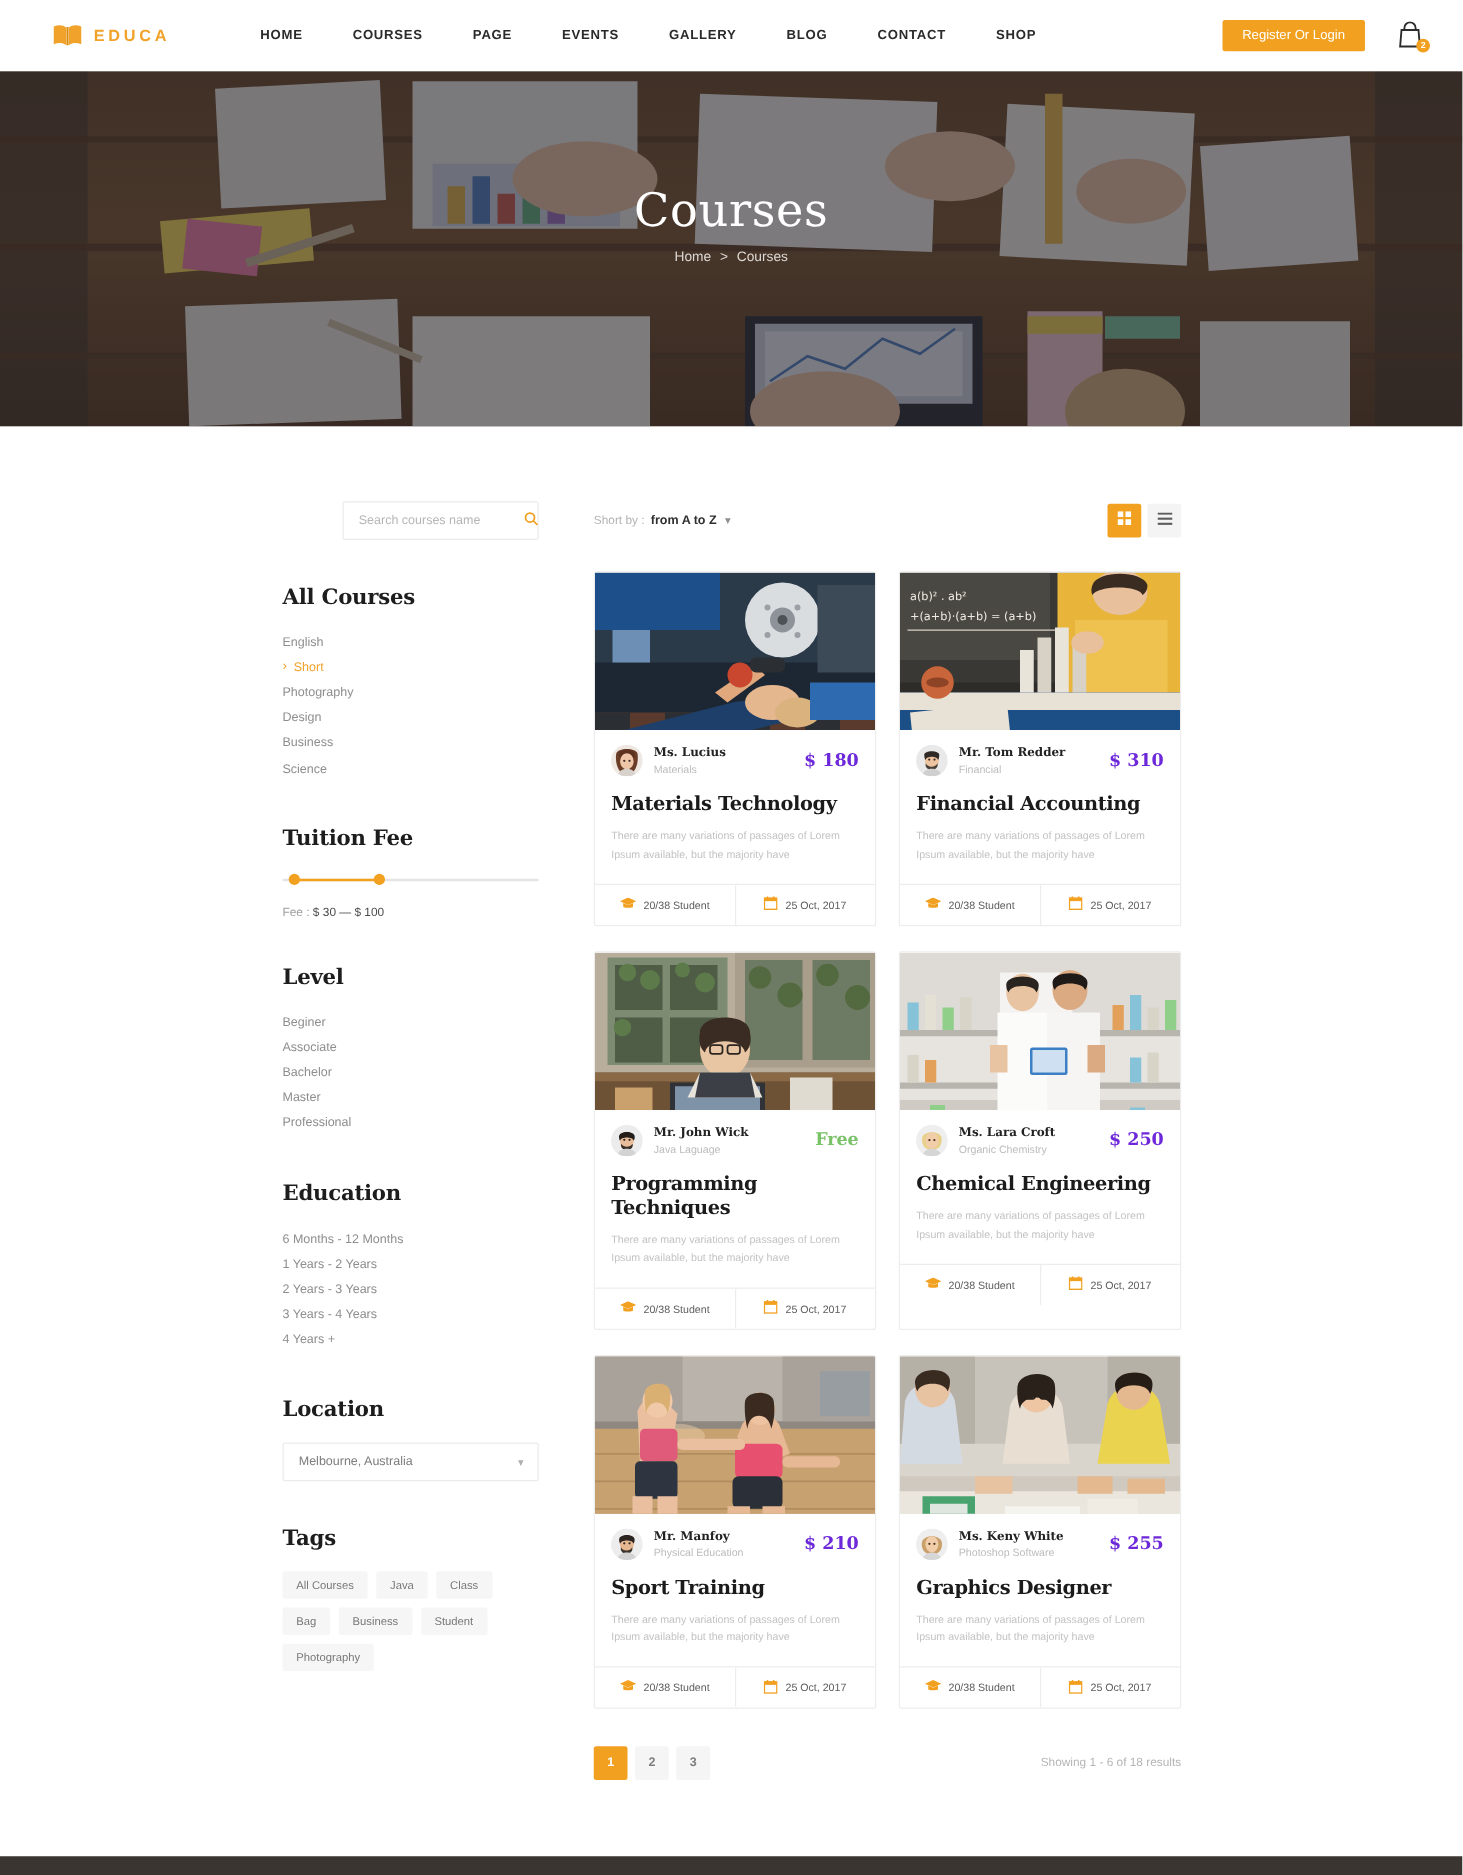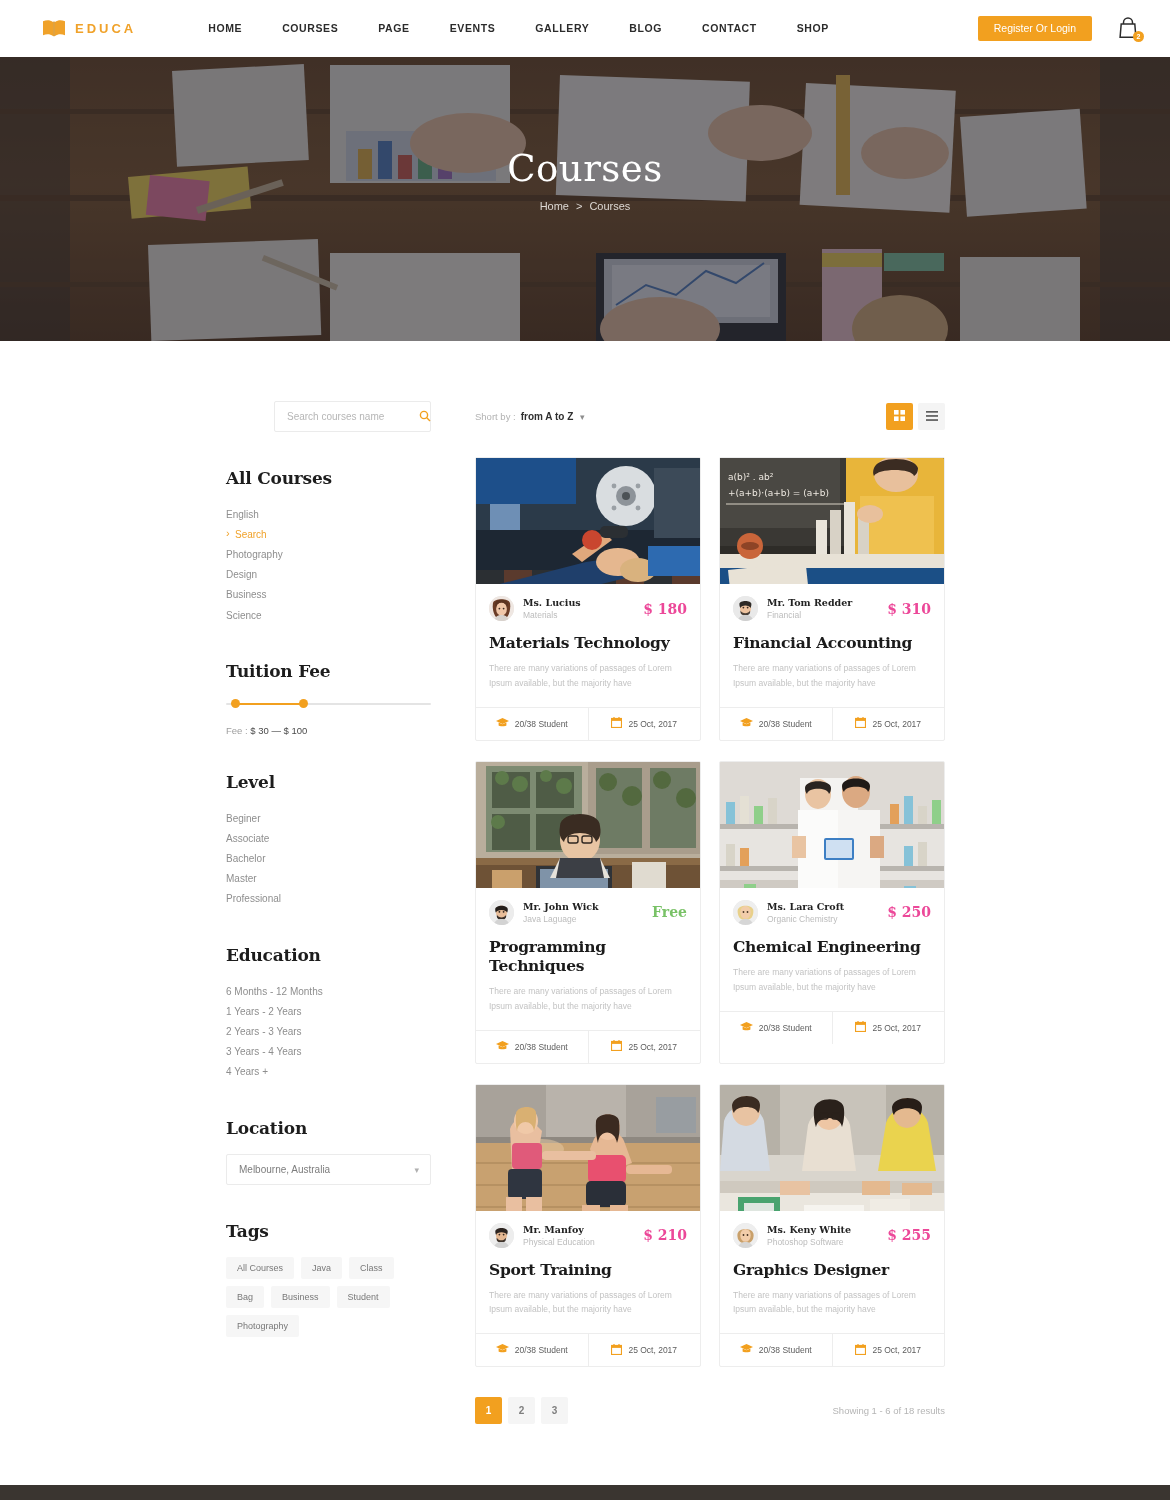--- a/index.html
+++ b/index.html
@@ -181,21 +181,21 @@
   .card-top { display: flex; align-items: center; }
   .avatar {
     width: 25px; height: 25px; border-radius: 50%; overflow: hidden;
     flex: 0 0 25px; background: #e9e9e9; position: relative;
   }
   .who { margin-left: 9px; }
   .who-name { font-family: "DejaVu Serif", serif; font-size: 9.5px; color: #222; font-weight: 700; }
   .who-sub { font-size: 8.5px; color: #bcbcbc; margin-top: 2px; }
   .price {
     margin-left: auto; font-family: "DejaVu Serif", serif;
-    font-size: 14px; font-weight: 700; color: #ec4899;
+    font-size: 14px; font-weight: 700; color: #6d28d9;
   }
   .price.free { color: #79c267; }
   .card-title {
     font-family: "DejaVu Serif", serif; font-weight: 700;
     font-size: 15.5px; color: #1b1b1b; margin-top: 12px;
     letter-spacing: -0.3px;
   }
   .card-desc {
     font-size: 8.5px; color: #c3c3c3; line-height: 1.75;
     margin-top: 9px; padding-bottom: 16px;
@@ -341,21 +341,21 @@
           <circle cx="5" cy="5" r="3.6" fill="none" stroke="#f2a01f" stroke-width="1.4"></circle>
           <line x1="7.8" y1="7.8" x2="11" y2="11" stroke="#f2a01f" stroke-width="1.4"></line>
         </svg>
       </span>
     </div>
 
     <div class="side-block">
       <div class="side-title">All Courses</div>
       <ul class="side-list">
         <li>English</li>
-        <li class="active">Search</li>
+        <li class="active">Short</li>
         <li>Photography</li>
         <li>Design</li>
         <li>Business</li>
         <li>Science</li>
       </ul>
     </div>
 
     <div class="side-block">
       <div class="side-title">Tuition Fee</div>
       <div class="slider-wrap">

